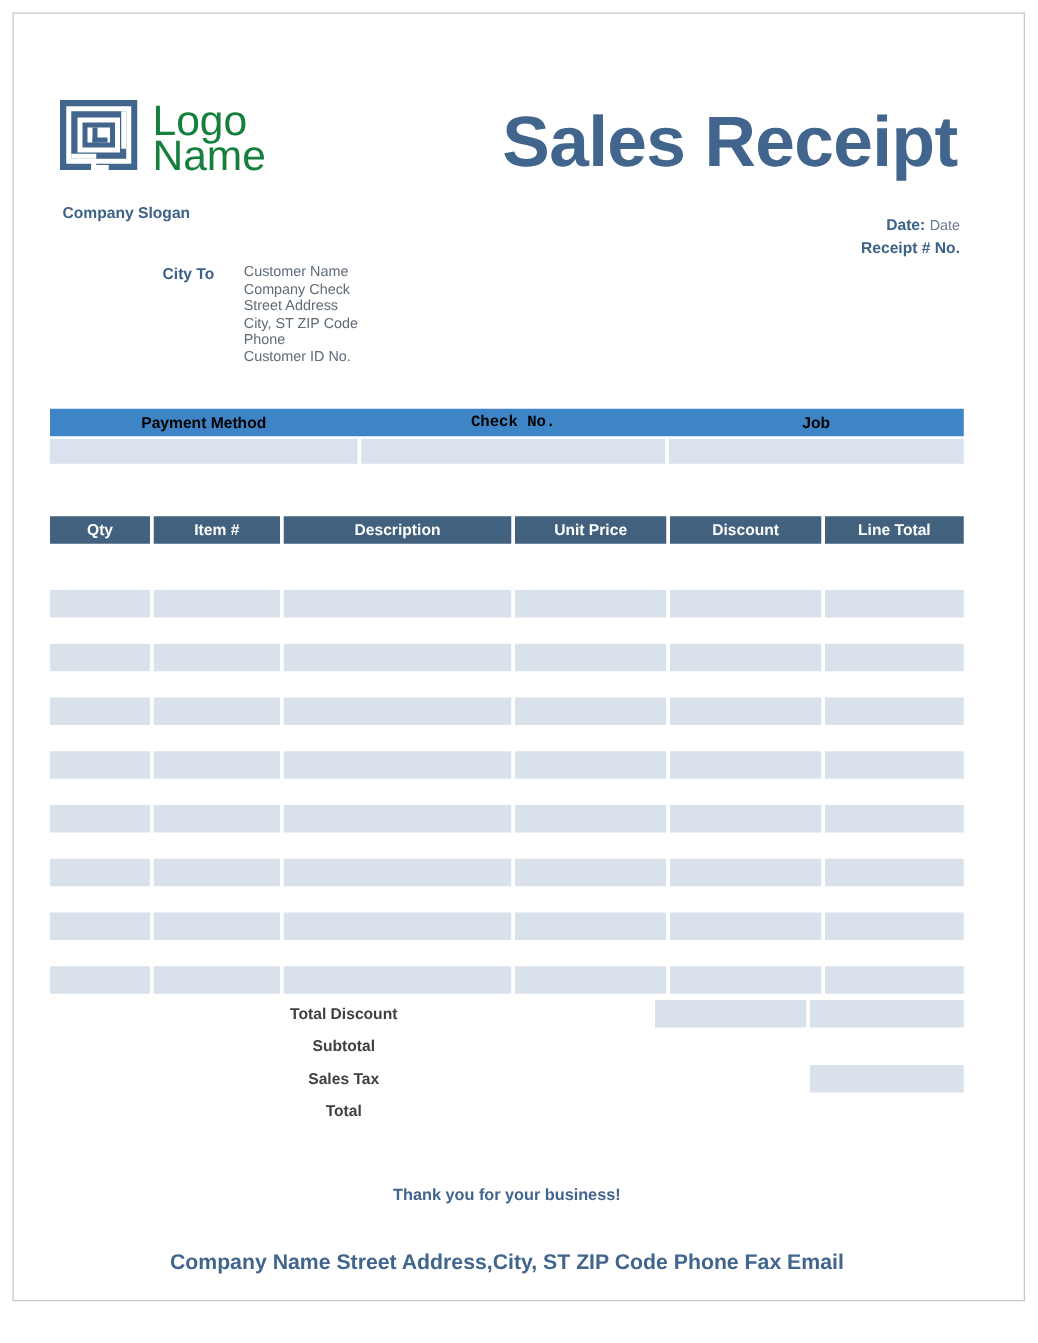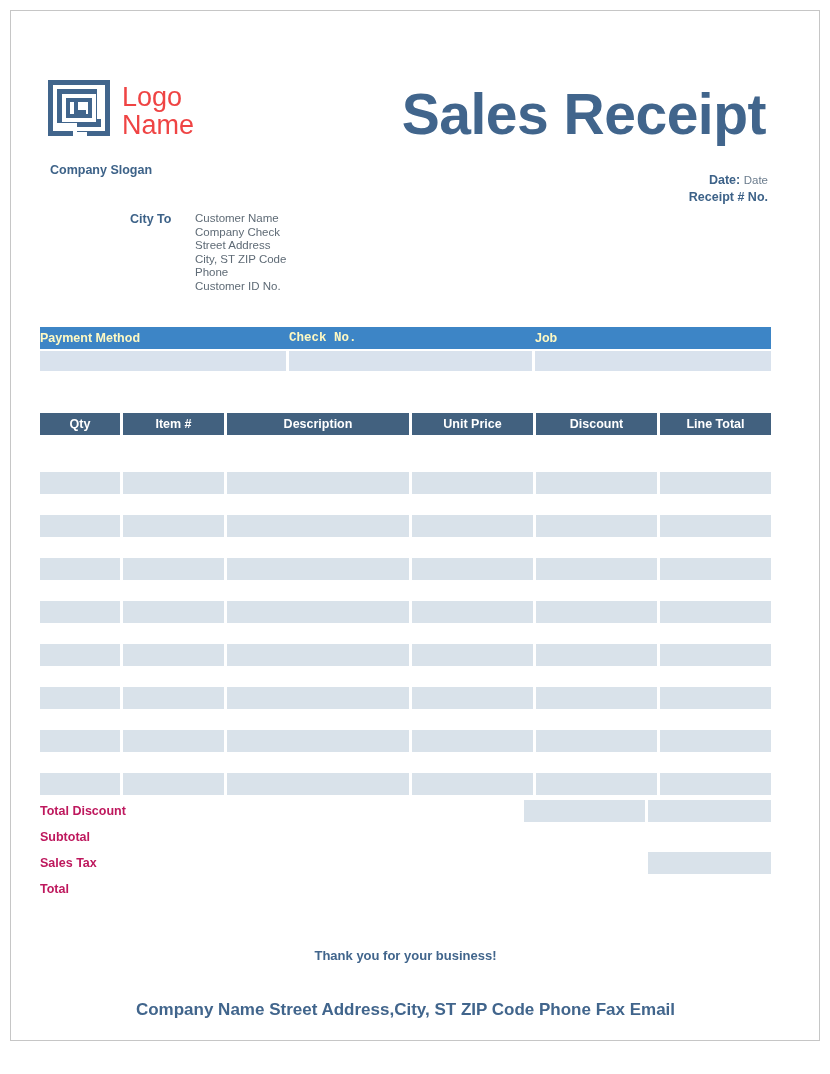--- a/index.html
+++ b/index.html
@@ -55,22 +55,22 @@
   }
 
   #logo-mark {
     width: 62px;
     height: 62px;
     flex: 0 0 62px;
     margin-right: 12px;
   }
 
   #logo-text {
-    color: #ef4444;
-    font-size: 27px;
+    color: #15803d;
+    font-size: 34px;
     line-height: 28px;
     font-weight: 400;
     letter-spacing: 0px;
     padding-top: 3px;
   }
   #logo-text .ln { display: block; }
 
   #company-slogan {
     position: absolute;
     left: 10px;
@@ -134,23 +134,24 @@
     left: 40px;
     top: 327px;
     width: 731px;
   }
   #payment-header {
     display: flex;
     height: 22px;
     background: #3d85c6;
   }
   #payment-header .ph-cell {
-    color: #fef9c3;
+    color: #000000;
     font-size: 12.5px;
     font-weight: bold;
+    text-align: center;
     line-height: 22px;
   }
   #payment-values {
     display: flex;
     height: 20px;
     margin-top: 2px;
   }
   #payment-values .pv-cell {
     background: #d9e2ed;
     height: 20px;
@@ -211,23 +212,23 @@
     width: 731px;
   }
   .total-row {
     display: flex;
     height: 22px;
     align-items: center;
     margin-bottom: 4px;
   }
   .total-label {
     flex: 0 0 484px;
-    text-align: left;
+    text-align: center;
     padding-right: 14px;
-    color: #be185d;
+    color: #404040;
     font-size: 12.5px;
     font-weight: bold;
     white-space: nowrap;
   }
   .total-cell {
     height: 22px;
     margin-right: 3px;
   }
   .total-cell.filled { background: #d9e2ea; }
   .total-cell.empty  { background: transparent; }

